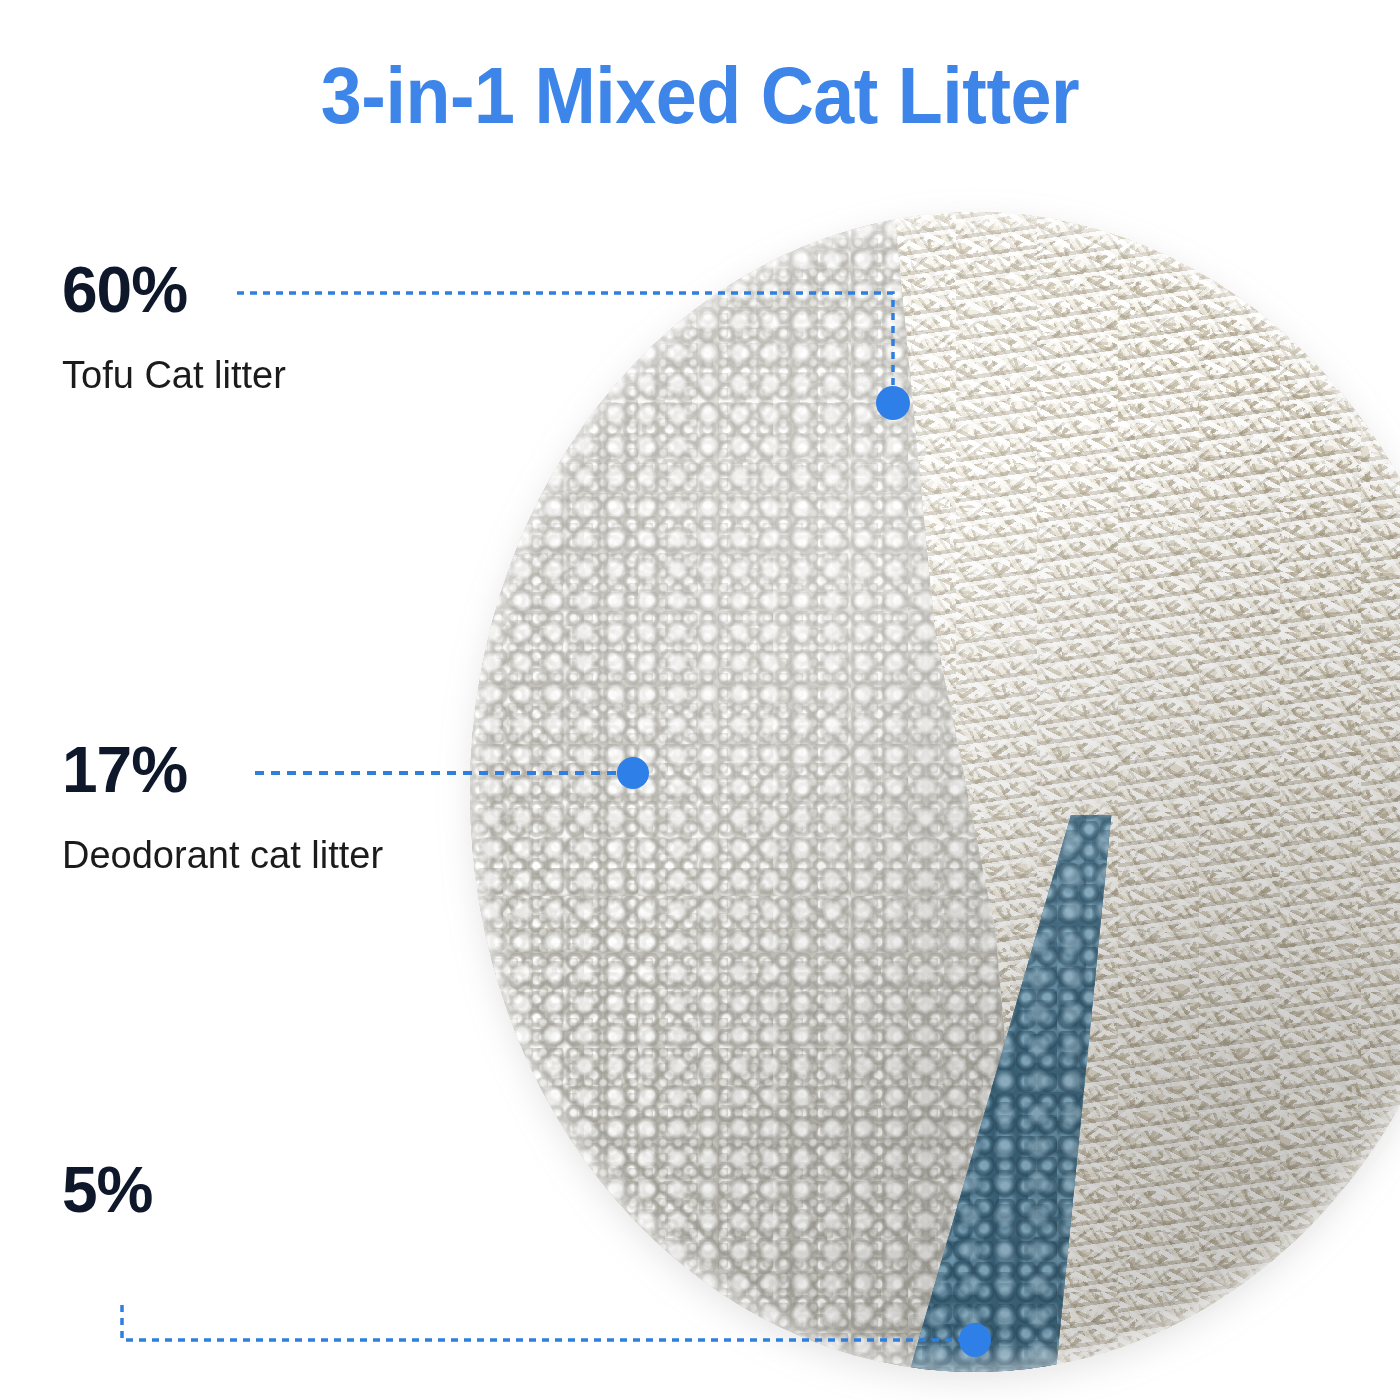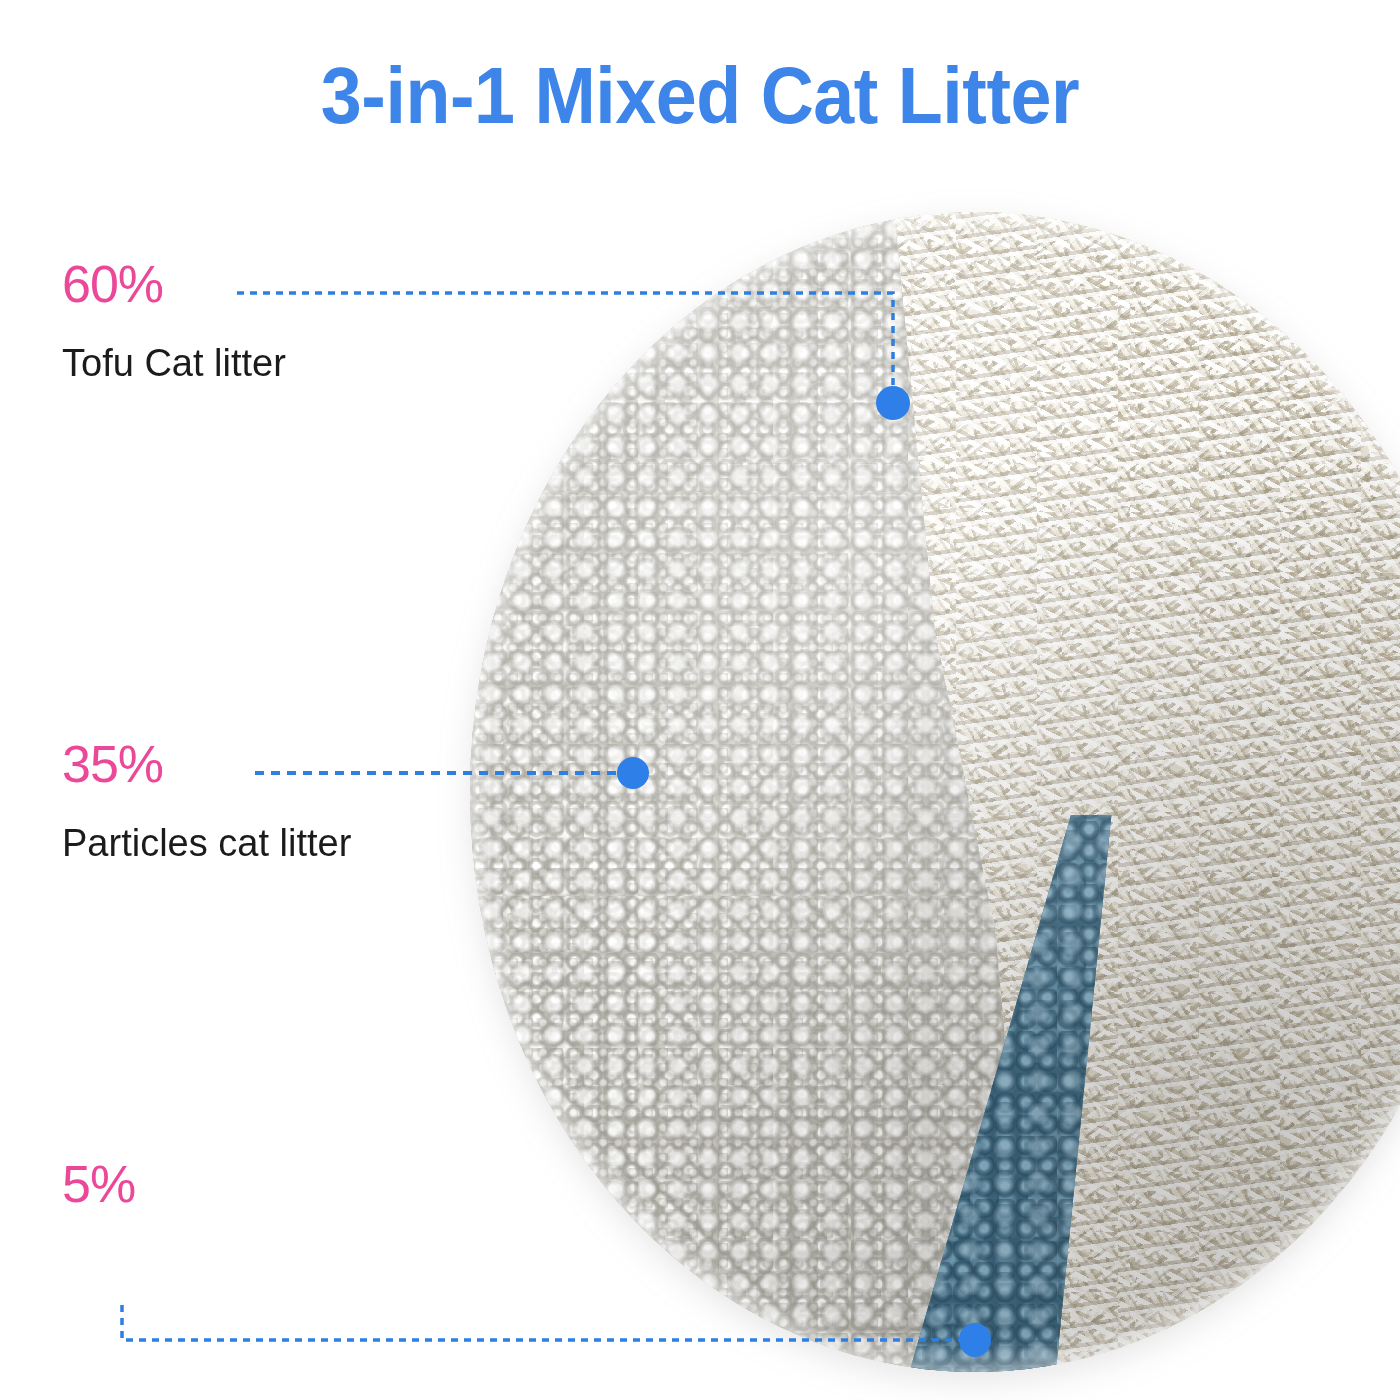--- a/index.html
+++ b/index.html
@@ -136,23 +136,23 @@
   #mound-feather {
     position:absolute; inset:-2px;
     border-radius:50%;
     box-shadow: inset 0 0 22px 10px rgba(255,255,255,.55);
     pointer-events:none;
   }
 
   
   .callout { position:absolute; }
   .pct {
-    font-size:52px;
-    font-weight:normal;
-    color:#ec4899;
+    font-size:64px;
+    font-weight:bold;
+    color:#0f172a;
     line-height:1;
     letter-spacing:-1px;
   }
   .desc {
     font-size:38px;
     font-weight:normal;
     color:#1b1b1b;
     line-height:1.15;
     margin-top:32px;
     white-space:nowrap;
@@ -211,19 +211,19 @@
   <path class="lead lead-thin" d="M 122 1305 L 122 1340 L 962 1340"></path>
   <ellipse class="dot" cx="975" cy="1340" rx="16" ry="17"></ellipse>
 </svg>
 
 <div class="callout" id="callout-60">
   <div class="pct">60%</div>
   <div class="desc">Tofu Cat litter</div>
 </div>
 
 <div class="callout" id="callout-35">
-  <div class="pct">35%</div>
-  <div class="desc">Particles cat litter</div>
+  <div class="pct">17%</div>
+  <div class="desc">Deodorant cat litter</div>
 </div>
 
 <div class="callout" id="callout-5">
   <div class="pct">5%</div>
 </div>
 
 </body></html>

